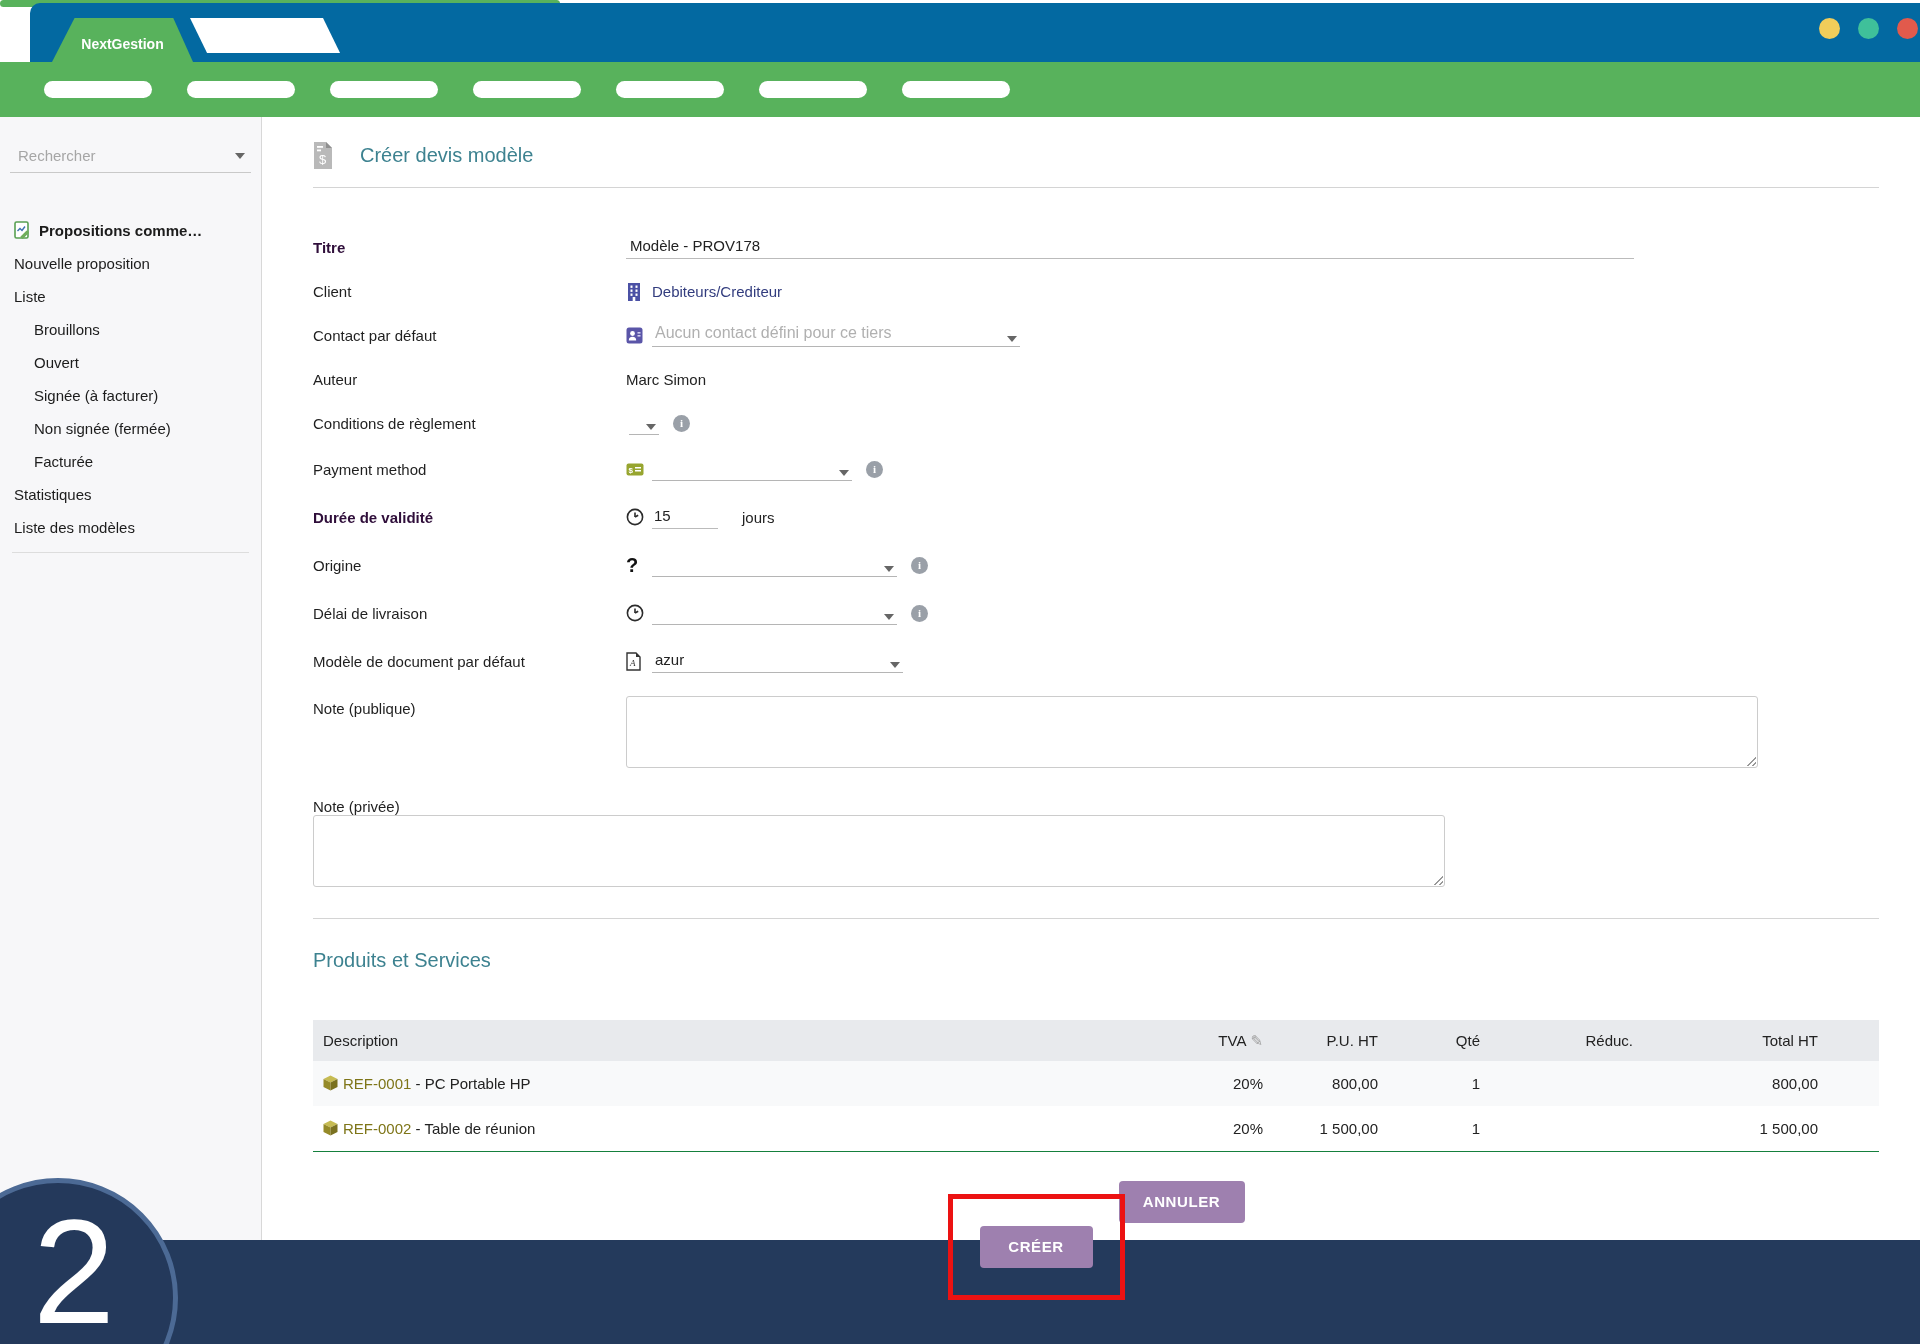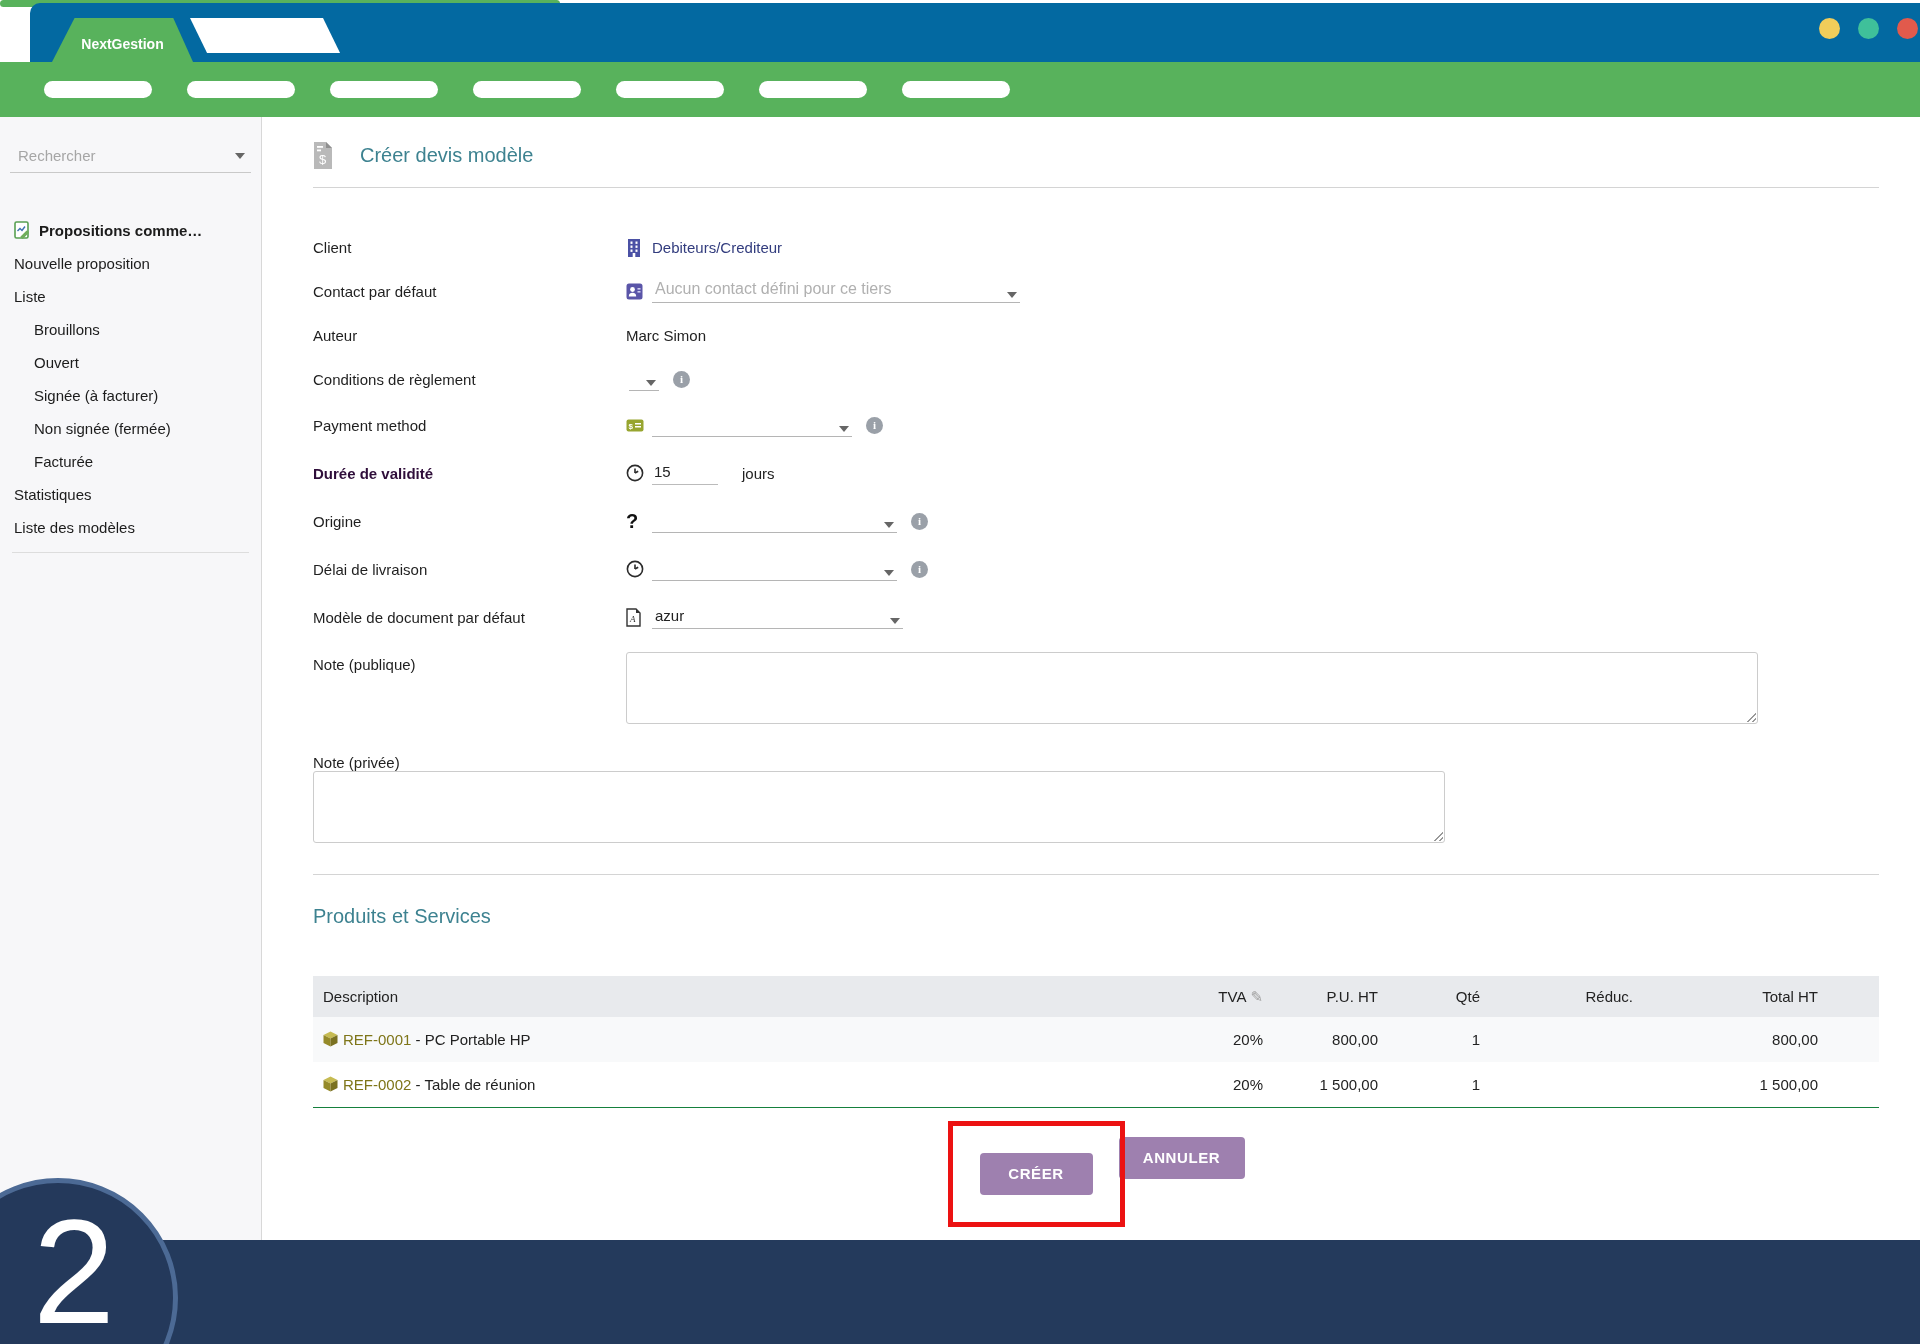--- a/index.html
+++ b/index.html
@@ -103,21 +103,21 @@
   table.prod th.desc { text-align:left; padding-left:10px; }
   table.prod td { height:45px; text-align:right; padding-right:8px; color:#222; }
   table.prod td.desc { text-align:left; padding-left:10px; }
   table.prod tr.odd td { background:#f8f9fa; }
   table.prod tr.last td { border-bottom:1px solid #15803d; }
   .ref { color:#7e7518; text-decoration:none; }
   .pencil { color:#9e9e9e; font-size:15px; margin-left:4px; }
   .cube { margin-right:5px; vertical-align:-2px; }
   
   .actions { display:flex; justify-content:center; align-items:flex-start; margin-top:13px; }
-  .red-box { border:5px solid #ec1212; padding:27px; position:relative; z-index:3; background:transparent; }
+  .red-box { border:5px solid #ec1212; padding:27px; position:relative; z-index:3; background:transparent;margin-top:29px; }
   .btn {
     background:#9e80af; color:#fff; border:none; border-radius:4px; height:42px;
     font-family:"Liberation Sans",sans-serif; font-weight:bold; font-size:15px; letter-spacing:0.6px; cursor:pointer;
   }
   .btn.create { width:113px; }
   .btn.cancel { width:126px; margin-left:-6px; margin-top:16px; position:relative; z-index:1; }
   
   .footer { position:absolute; bottom:0; left:0; width:1920px; height:104px; background:#243a5c; }
   .step-circle {
     position:absolute; left:-62px; top:1178px; width:240px; height:240px; border-radius:50%;
@@ -191,20 +191,24 @@
           <rect x="4" y="5" width="6" height="1.8" fill="#fff"></rect>
           <rect x="4" y="8.5" width="4" height="1.8" fill="#fff"></rect>
           <text x="6" y="23" font-size="13" fill="#fff" font-family="Liberation Sans, sans-serif">$</text>
         </svg>
         <span class="page-title">Créer devis modèle</span>
       </div>
       <hr class="rule">
 
       <div class="form">
 
+        <div class="frow">
+          <span class="lbl req">Titre</span>
+          <input class="title-input" type="text" value="Modèle - PROV178" style="">
+        </div>
 
         <div class="frow">
           <span class="lbl">Client</span>
           <span class="field">
             <span class="icon-slot">
               <svg width="16" height="19" viewBox="0 0 16 19">
                 <rect x="2" y="1" width="12" height="18" fill="#4b51a5"></rect>
                 <rect x="4.5" y="3.5" width="2" height="2.4" fill="#fff"></rect>
                   <rect x="9.5" y="3.5" width="2" height="2.4" fill="#fff"></rect>
                 <rect x="4.5" y="7.5" width="2" height="2.4" fill="#fff"></rect>

